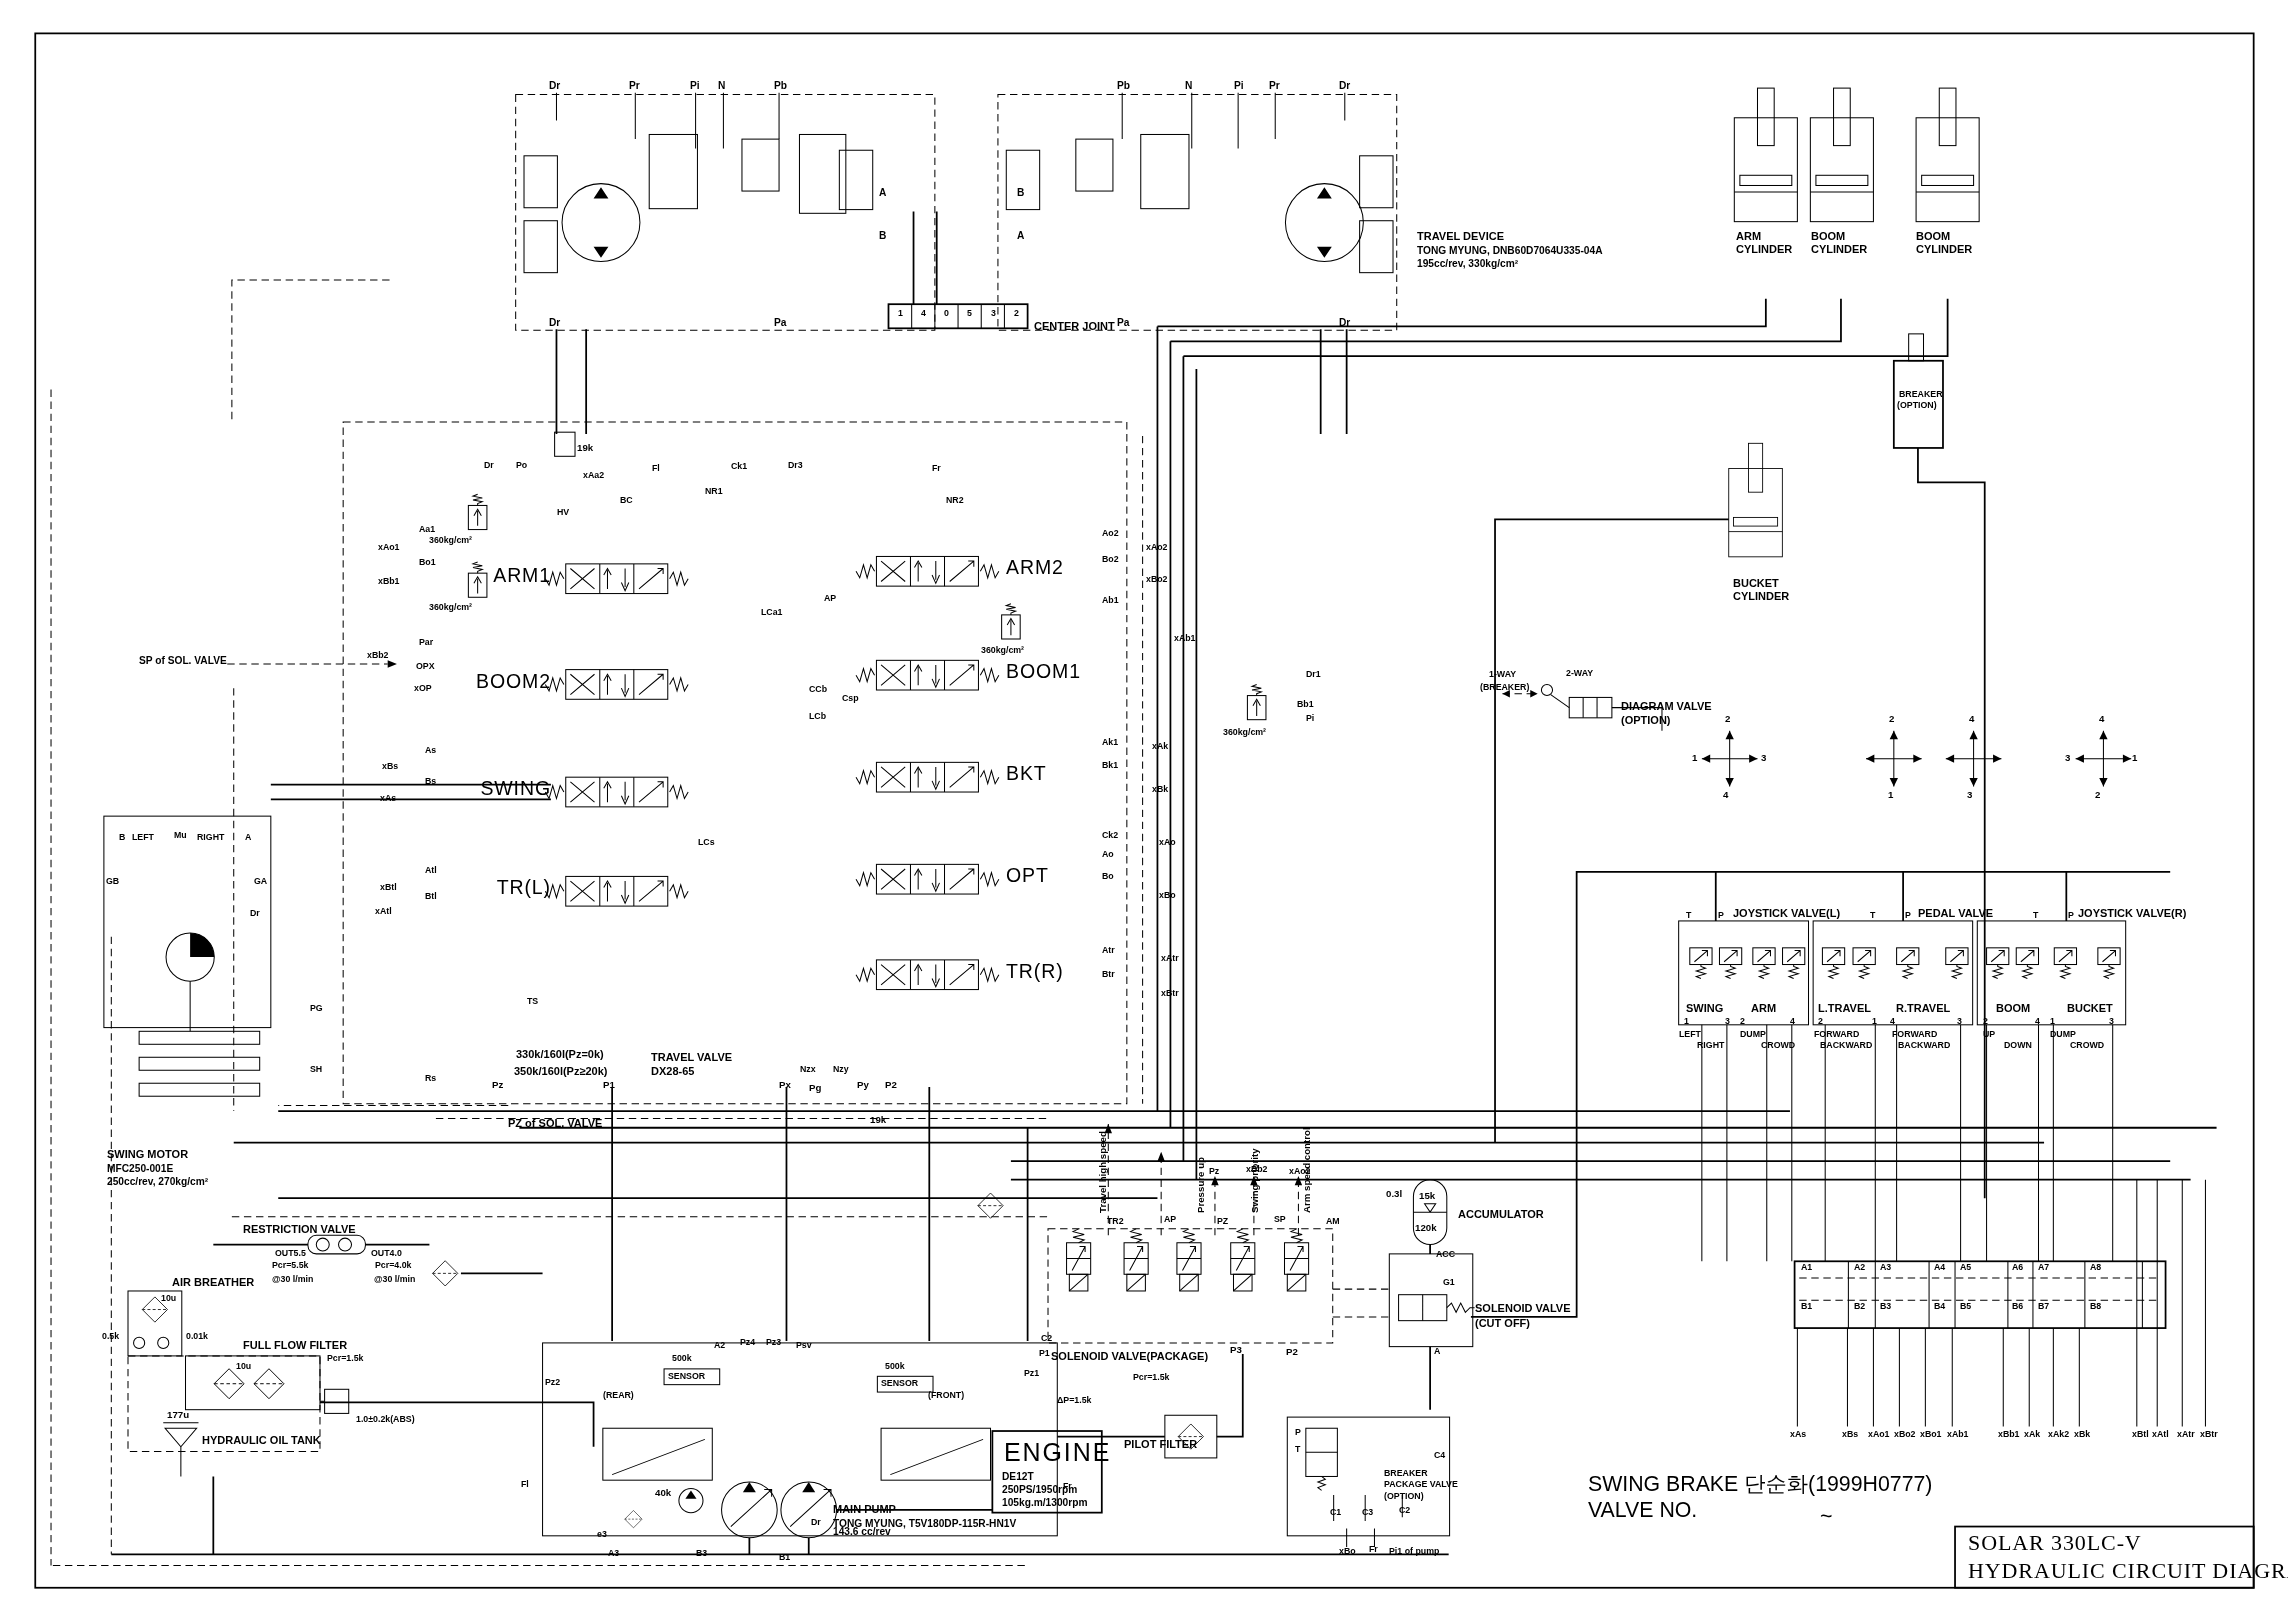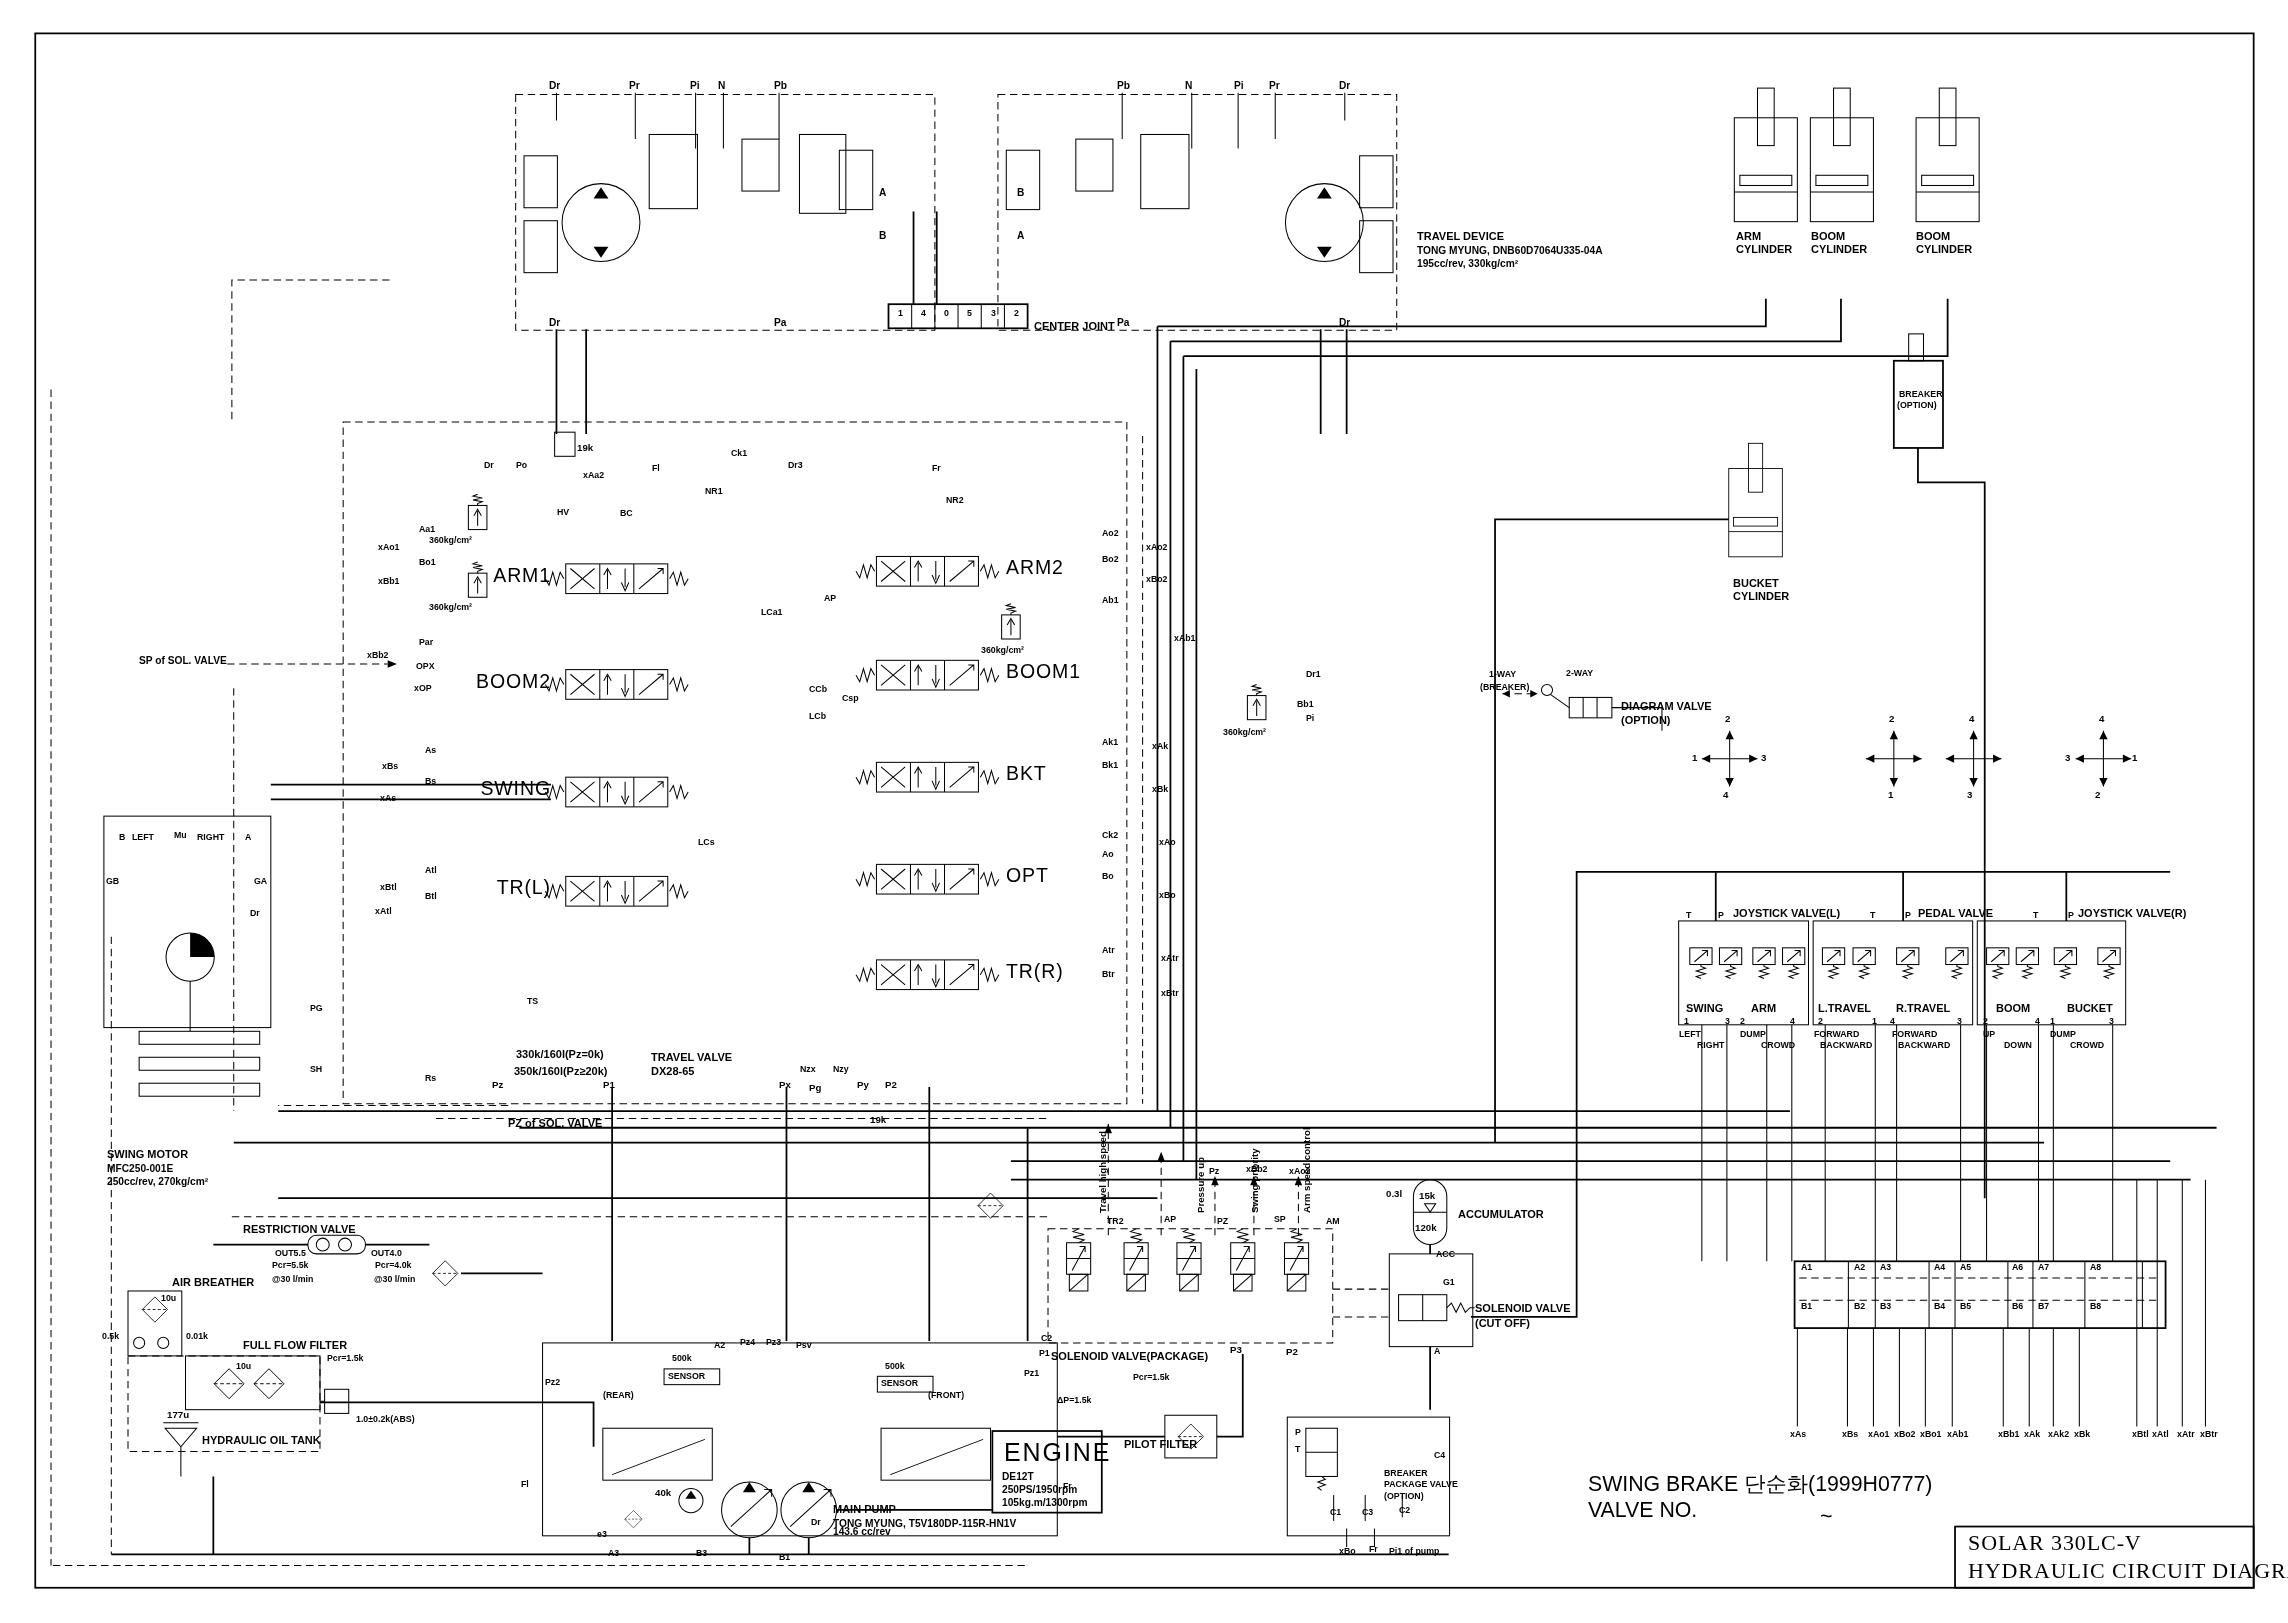--- a/index.html
+++ b/index.html
@@ -298,26 +298,26 @@
 <span class="l t9" style="left:429px;top:603px">360kg/cm²</span>
 <span class="l t9" style="left:981px;top:646px">360kg/cm²</span>
 <span class="l t9" style="left:1223px;top:728px">360kg/cm²</span>
 <span class="l t10" style="left:577px;top:443px">19k</span>
 <span class="l t10" style="left:870px;top:1115px">19k</span>
 
 <span class="l t9" style="left:484px;top:461px">Dr</span>
 <span class="l t9" style="left:516px;top:461px">Po</span>
 <span class="l t9" style="left:583px;top:471px">xAa2</span>
 <span class="l t9" style="left:652px;top:464px">Fl</span>
-<span class="l t9" style="left:731px;top:449px">Ck1</span>
+<span class="l t9" style="left:731px;top:462px">Ck1</span>
 <span class="l t9" style="left:788px;top:461px">Dr3</span>
 <span class="l t9" style="left:932px;top:464px">Fr</span>
 <span class="l t9" style="left:705px;top:487px">NR1</span>
 <span class="l t9" style="left:946px;top:496px">NR2</span>
-<span class="l t9" style="left:620px;top:509px">BC</span>
+<span class="l t9" style="left:620px;top:496px">BC</span>
 <span class="l t9" style="left:557px;top:508px">HV</span>
 <span class="l t9" style="left:824px;top:594px">AP</span>
 <span class="l t9" style="left:527px;top:997px">TS</span>
 <span class="l t9" style="left:809px;top:685px">CCb</span>
 <span class="l t9" style="left:809px;top:712px">LCb</span>
 <span class="l t9" style="left:698px;top:838px">LCs</span>
 <span class="l t9" style="left:761px;top:608px">LCa1</span>
 <span class="l t9" style="left:842px;top:694px">Csp</span>
 <span class="l t9" style="left:1306px;top:670px">Dr1</span>
 <span class="l t9" style="left:1306px;top:714px">Pi</span>

